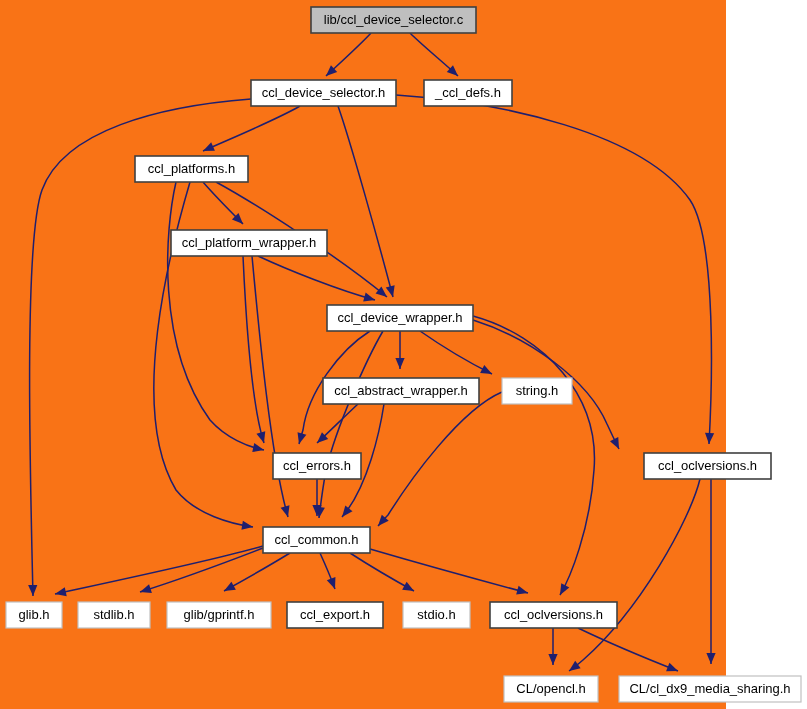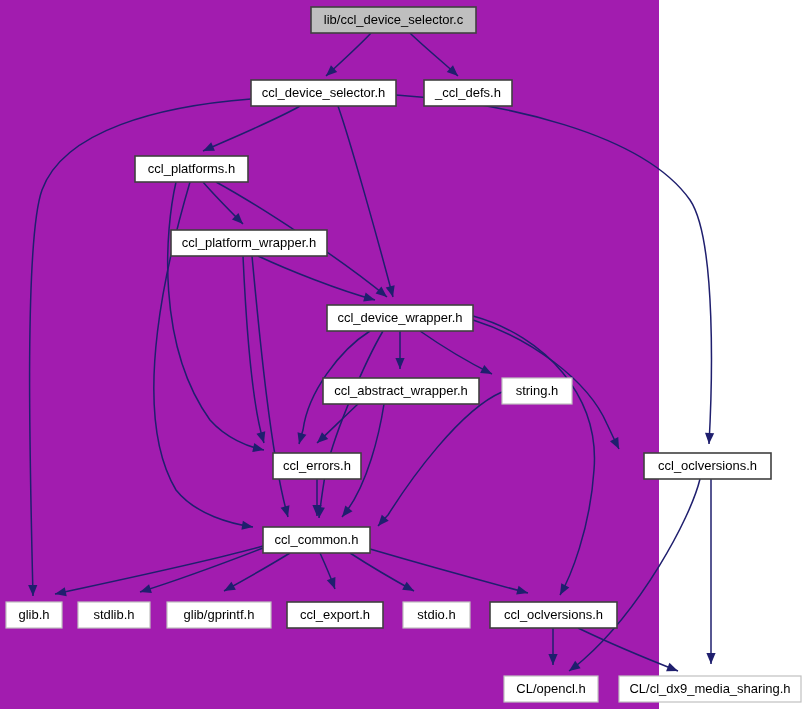--- a/index.html
+++ b/index.html
@@ -2,23 +2,23 @@
 <html><head>
 <meta charset="utf-8">
 <style>
   html, body {
     margin: 0;
     padding: 0;
     background: #ffffff;
   }
   #graph-root {
     position: relative;
-    width: 659px;
+    width: 726px;
     height: 709px;
-    background: #a21caf;
+    background: #f97316;
     font-family: "Liberation Sans", sans-serif;
   }
   svg.graph-canvas {
     display: block;
     width: 807px;
     height: 709px;
   }
   .node-label {
     font-family: "Liberation Sans", sans-serif;
     font-size: 13px;

